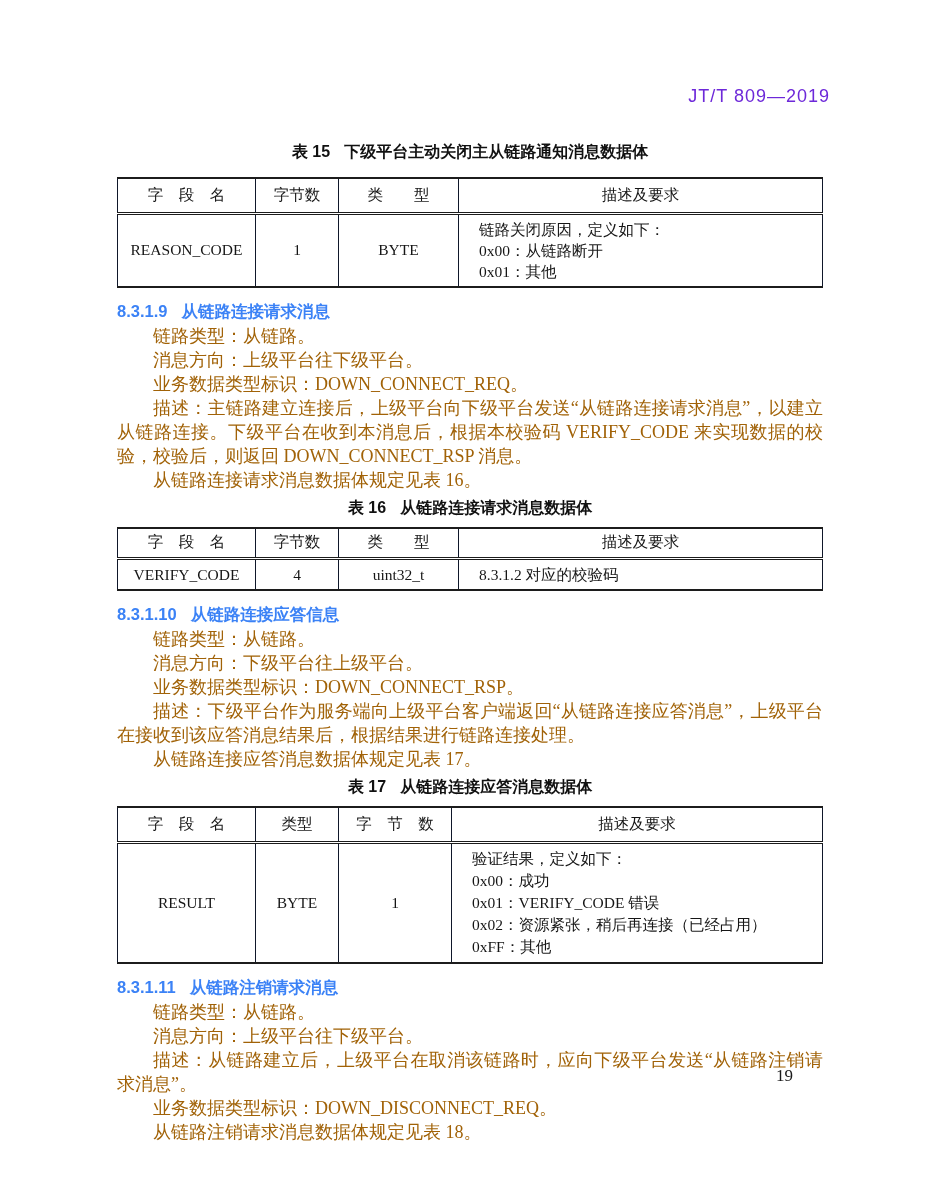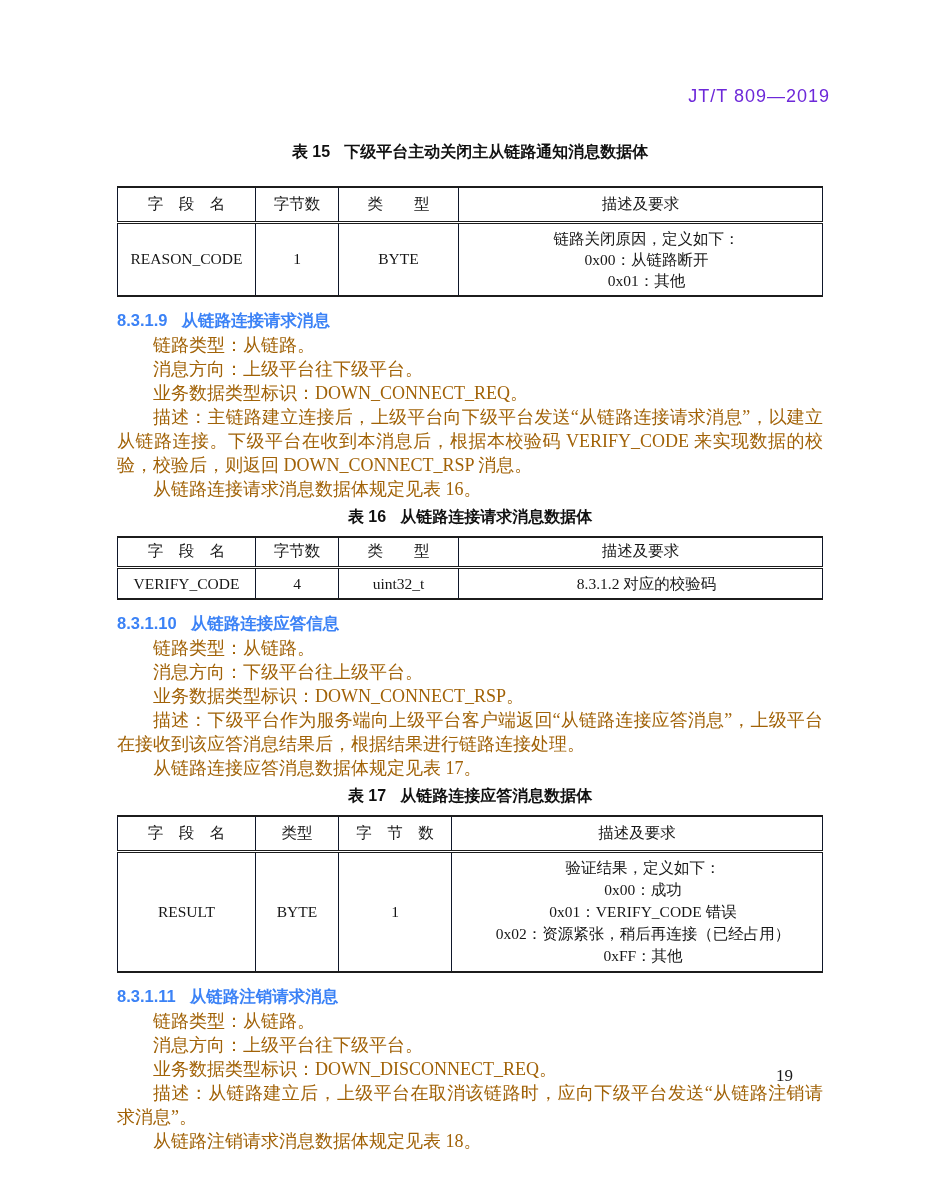--- a/index.html
+++ b/index.html
@@ -19,21 +19,21 @@
   .content {
     position:absolute; left:117px; top:0; width:706px;
   }
   .tcaption {
     text-align:center;
     font-family:"Liberation Sans", sans-serif;
     font-weight:700; font-size:16px; line-height:20px;
     color:#111;
   }
   .tcaption .cap-label { margin-right:14px; }
-  .cap-15 { margin-top:142px; margin-bottom:24px; }
+  .cap-15 { margin-top:142px; margin-bottom:15px; }
   .cap-16 { margin-top:6px;  margin-bottom:9px; }
   .cap-17 { margin-top:6px;  margin-bottom:9px; }
 
   table {
     width:706px; border-collapse:collapse; table-layout:fixed;
     font-size:15.5px; color:#161616;
   }
   table, tr { border-left:1px solid #1c1c1c; border-right:1px solid #1c1c1c; }
   table { border-top:2px solid #1c1c1c; border-bottom:2px solid #1c1c1c; }
   th, td { border:1px solid #0f172a; }
@@ -43,21 +43,21 @@
   }
   .t15 thead th, .t17 thead th { height:35px; }
   .t16 thead th { height:31px; }
   td { text-align:center; vertical-align:middle; }
   .t15 tbody td { height:66px; }
   .t16 tbody td { height:29px; }
   .t17 tbody td { height:118px; }
   td.desc-cell {
     text-align:left; padding:4px 8px 4px 20px;
   }
-  .desc-line { line-height:21px;text-align:center; }
+  .desc-line { line-height:21px; }
   .t17 .desc-line { line-height:22px; }
 
   .sec-head {
     font-family:"Liberation Sans", sans-serif;
     font-weight:700; font-size:16.5px; line-height:22px;
     margin:12px 0 2px 0; color:#3b82f6;
   }
   .sec-head .sec-num { margin-right:14px; }
   .para {
     font-size:18px; line-height:24px;
@@ -188,19 +188,19 @@
         </td>
       </tr>
     </tbody>
   </table>
 
   <div class="sec-head">
     <span class="sec-num">8.3.1.11</span><span>从链路注销请求消息</span>
   </div>
   <p class="para">链路类型：从链路。</p>
   <p class="para">消息方向：上级平台往下级平台。</p>
+  <p class="para">描述：从链路建立后，上级平台在取消该链路时，应向下级平台发送“从链路注销请求消息”。</p>
   <p class="para">业务数据类型标识：DOWN_DISCONNECT_REQ。</p>
-  <p class="para">描述：从链路建立后，上级平台在取消该链路时，应向下级平台发送“从链路注销请求消息”。</p>
   <p class="para">从链路注销请求消息数据体规定见表 18。</p>
 
 </div>
 
 <div class="page-number">19</div>
 
 </body></html>

